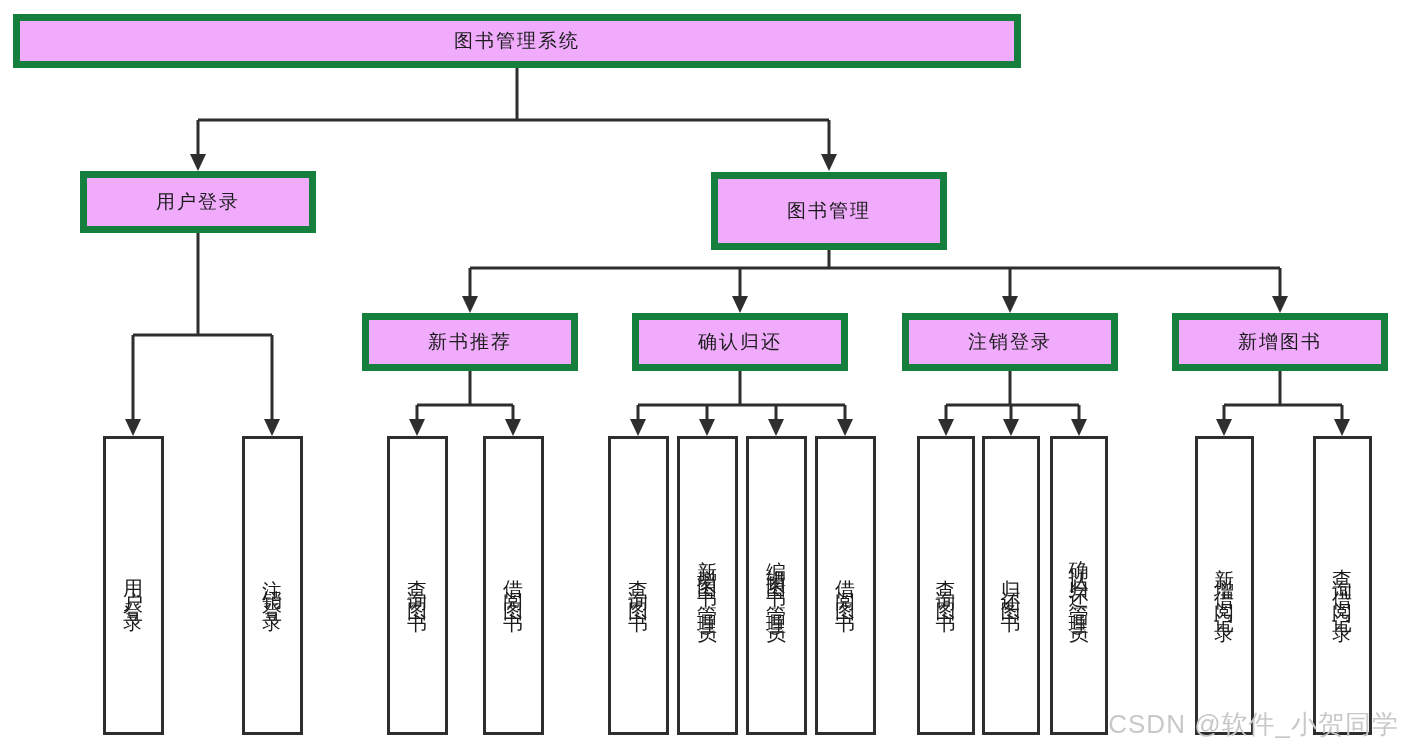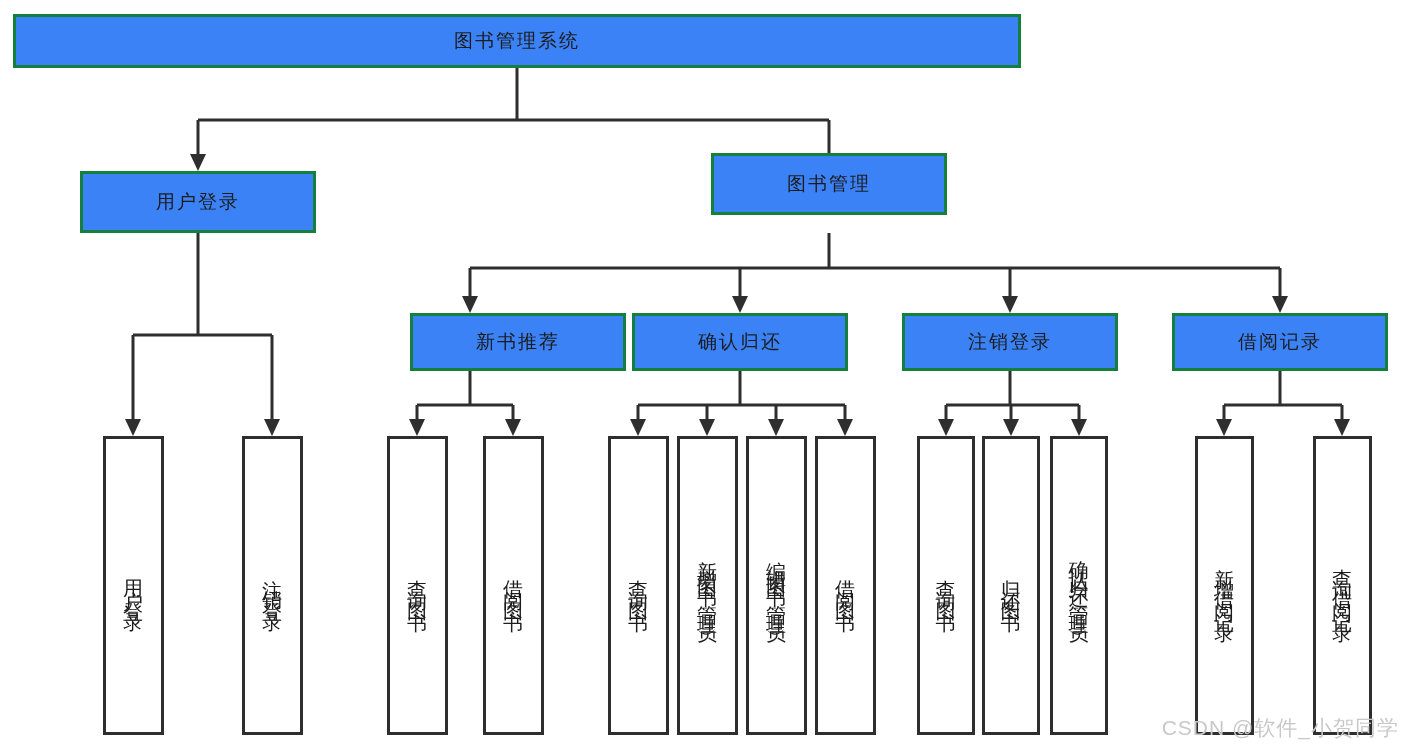--- a/index.html
+++ b/index.html
@@ -7,22 +7,22 @@
     position:relative;
     width:1405px;height:747px;
     background:#ffffff;
     font-family:"Liberation Sans", sans-serif;
     overflow:hidden;
   }
   #wires{position:absolute;left:0;top:0;width:1405px;height:747px;}
   .hnode{
     position:absolute;
     box-sizing:border-box;
-    border:3px solid #15803d;
-    background:#3b82f6;
+    border:7px solid #15803d;
+    background:#f0abfc;
     display:flex;align-items:center;justify-content:center;
     font-size:19px;color:#1c1c1c;letter-spacing:2px;
     z-index:2;
   }
   .vnode{
     position:absolute;
     box-sizing:border-box;
     border:3px solid #2e2e2e;
     background:#ffffff;
     top:436px;height:299px;width:61px;
@@ -35,21 +35,21 @@
     font-size:20px;color:#1c1c1c;
     letter-spacing:11px;
     line-height:1;
     white-space:nowrap;
   }
   .vnode.narrow{width:58px;}
   .vnode.mid{width:59px;}
   #watermark{
     position:absolute;
     right:6px;bottom:5px;
-    font-size:21px;
+    font-size:26px;
     color:#c8c8c8;
     letter-spacing:1px;
     z-index:3;
   }
 </style>
 </head>
 <body>
 
 <div id="stage">
 
@@ -89,26 +89,26 @@
       <polygon points="1003,419 1019,419 1011,436"></polygon>
       <polygon points="1071,419 1087,419 1079,436"></polygon>
       <polygon points="1216,419 1232,419 1224,436"></polygon>
       <polygon points="1334,419 1350,419 1342,436"></polygon>
     </g>
   </svg>
 
   <div class="hnode" style="left:13px;top:14px;width:1008px;height:54px;">图书管理系统</div>
 
   <div class="hnode" style="left:80px;top:171px;width:236px;height:62px;">用户登录</div>
-  <div class="hnode" style="left:711px;top:153px;width:236px;height:62px;">图书管理</div>
+  <div class="hnode" style="left:711px;top:172px;width:236px;height:78px;">图书管理</div>
 
-  <div class="hnode" style="left:362px;top:313px;width:216px;height:58px;margin-left:48px;">新书推荐</div>
+  <div class="hnode" style="left:362px;top:313px;width:216px;height:58px;">新书推荐</div>
   <div class="hnode" style="left:632px;top:313px;width:216px;height:58px;">确认归还</div>
   <div class="hnode" style="left:902px;top:313px;width:216px;height:58px;">注销登录</div>
-  <div class="hnode" style="left:1172px;top:313px;width:216px;height:58px;">借阅记录</div>
+  <div class="hnode" style="left:1172px;top:313px;width:216px;height:58px;">新增图书</div>
 
   <div class="vnode" style="left:103px;">
     <span class="vtext">用户登录</span>
   </div>
   <div class="vnode" style="left:242px;">
     <span class="vtext">注销登录</span>
   </div>
 
   <div class="vnode" style="left:387px;">
     <span class="vtext">查询图书</span>

